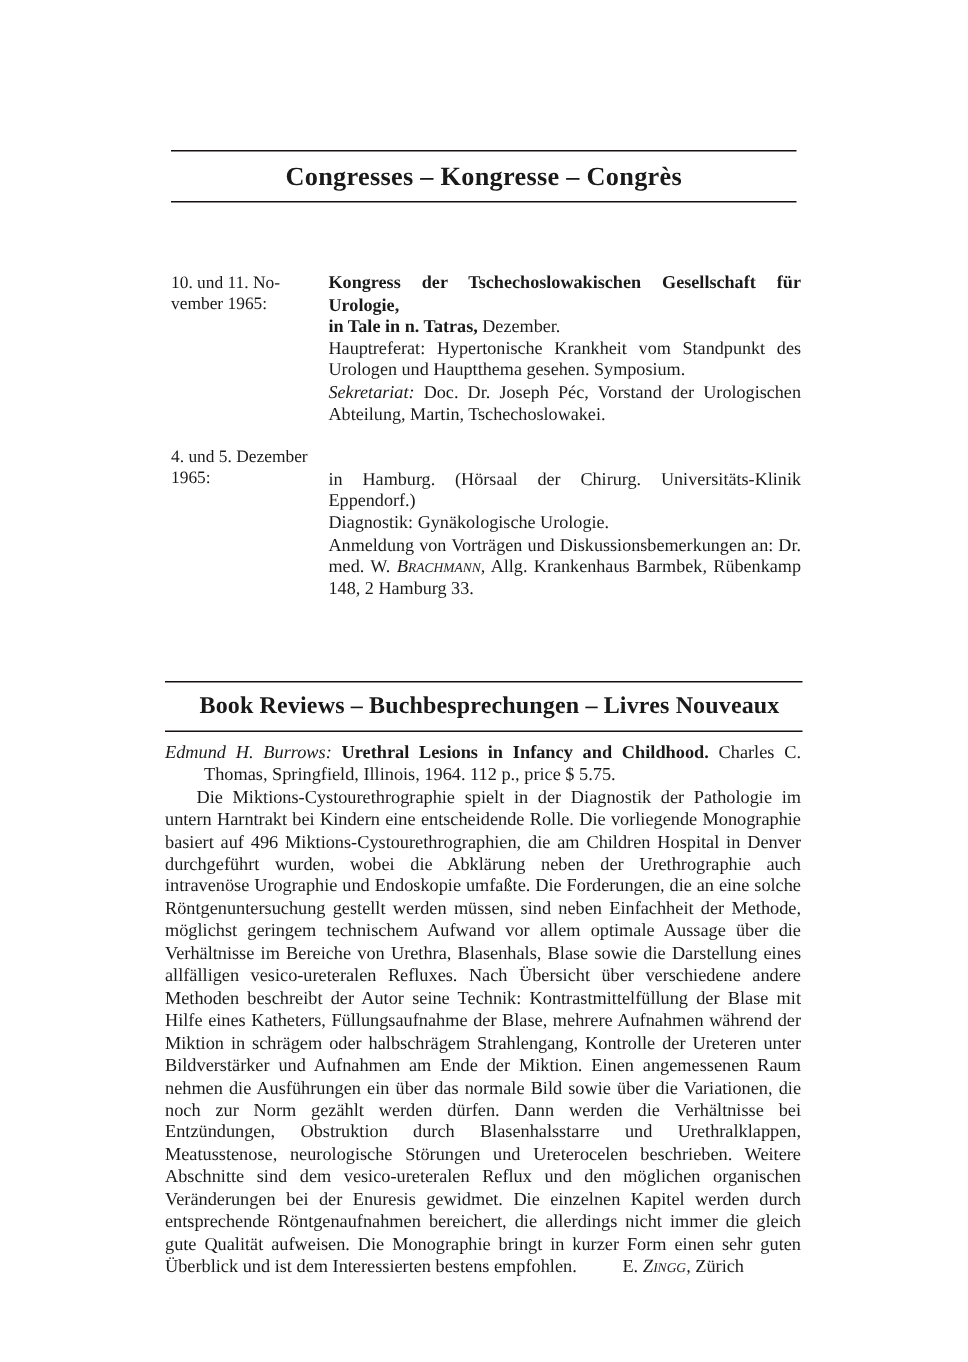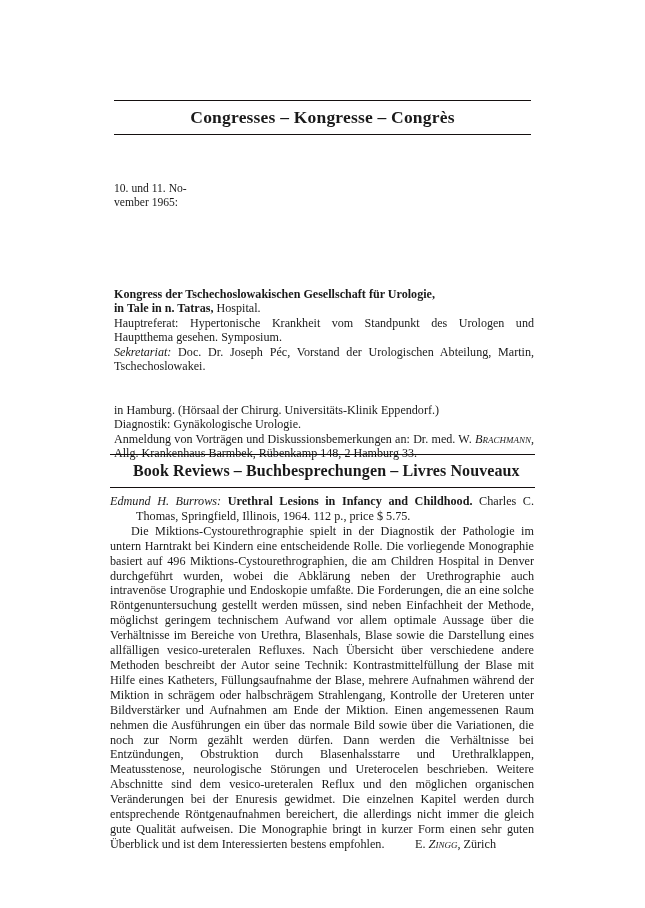--- a/index.html
+++ b/index.html
@@ -72,21 +72,20 @@
   .congress-list {
     position: absolute;
     left: 114px;
     top: 181px;
     width: 420px;
   }
   .congress-entry {
     display: flex;
     align-items: flex-start;
     margin-bottom: 14px;
-    flex-direction: column;
   }
   .entry-date {
     width: 105px;
     flex: 0 0 105px;
     font-size: 11.6px;
     line-height: 14.2px;
     padding-top: 0.5px;
   }
   .entry-date .date-line {
     display: block;
@@ -152,27 +151,31 @@
   </div>
 
   <div class="congress-list">
 
     <div class="congress-entry">
       <div class="entry-date">
         <span class="date-line">10. und 11. No-</span>
         <span class="date-line">vember 1965:</span>
       </div>
       <div class="entry-body">
-        <p><span class="entry-title">Kongress der Tschechoslowakischen Gesellschaft für Urologie,</span><br><span class="entry-title">in Tale in n. Tatras,</span><span> Hospital.</span></p>
+        <p><span class="entry-title">Kongress der Tschechoslowakischen Gesellschaft für Urologie,</span><br><span class="entry-title">in Tale in n. Tatras,</span><span> Dezember.</span></p>
         <p class="block-gap"><span>Hauptreferat:</span><span> Hypertonische Krankheit vom Standpunkt des Urologen und Hauptthema gesehen. Symposium.</span></p>
         <p><span class="ital">Sekretariat:</span><span> Doc. Dr. Joseph Péc, Vorstand der Urologischen Abteilung, Martin, Tschechoslowakei.</span></p>
       </div>
     </div>
 
     <div class="congress-entry" style="margin-top:10px;">
+      <div class="entry-date">
+        <span class="date-line">4. und 5. Dezember</span>
+        <span class="date-line">1965:</span>
+      </div>
       <div class="entry-body">
         <p><br><span>in Hamburg. (Hörsaal der Chirurg. Universitäts-Klinik Eppendorf.)</span></p>
         <p class="block-gap"><span>Diagnostik:</span><span> Gynäkologische Urologie.</span></p>
         <p><span>Anmeldung von Vorträgen und Diskussionsbemerkungen an: Dr. med. W. </span><span class="smallcaps">Brachmann</span><span>, Allg. Krankenhaus Barmbek, Rübenkamp 148, 2 Hamburg 33.</span></p>
       </div>
     </div>
 
   </div>
 
   <div class="section-head" id="bookreviews-head">

